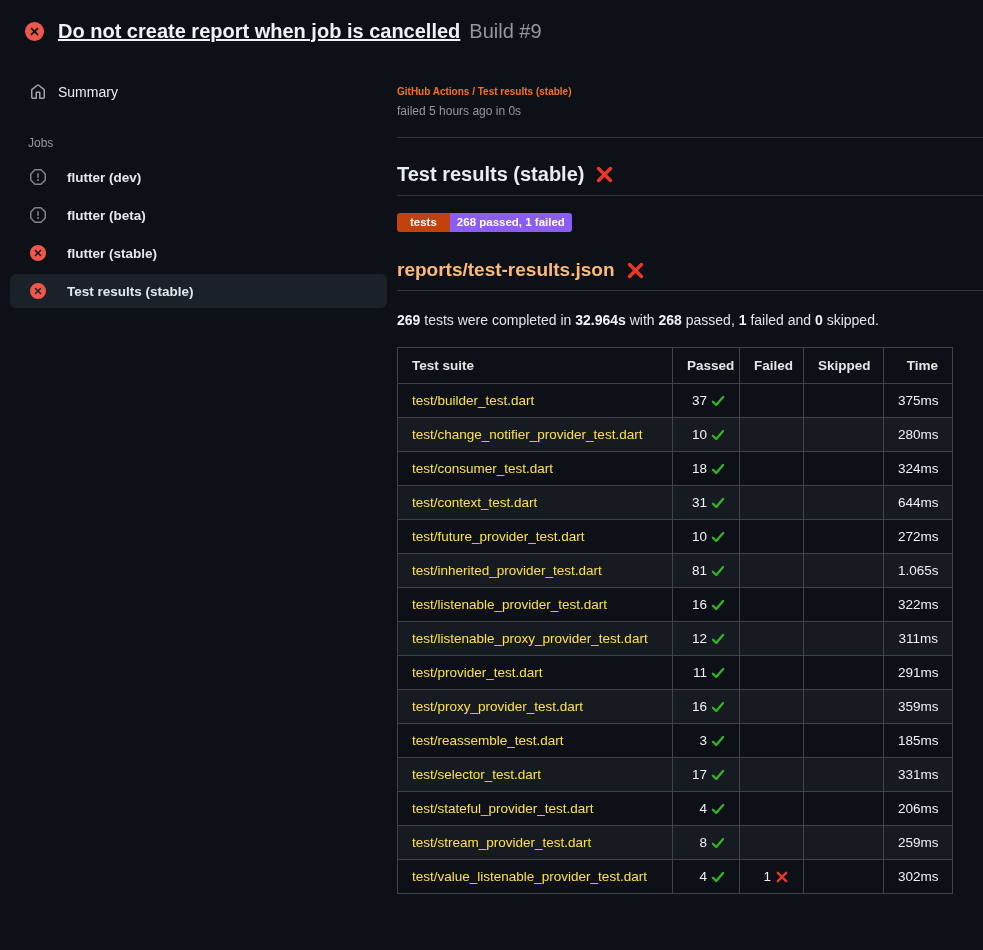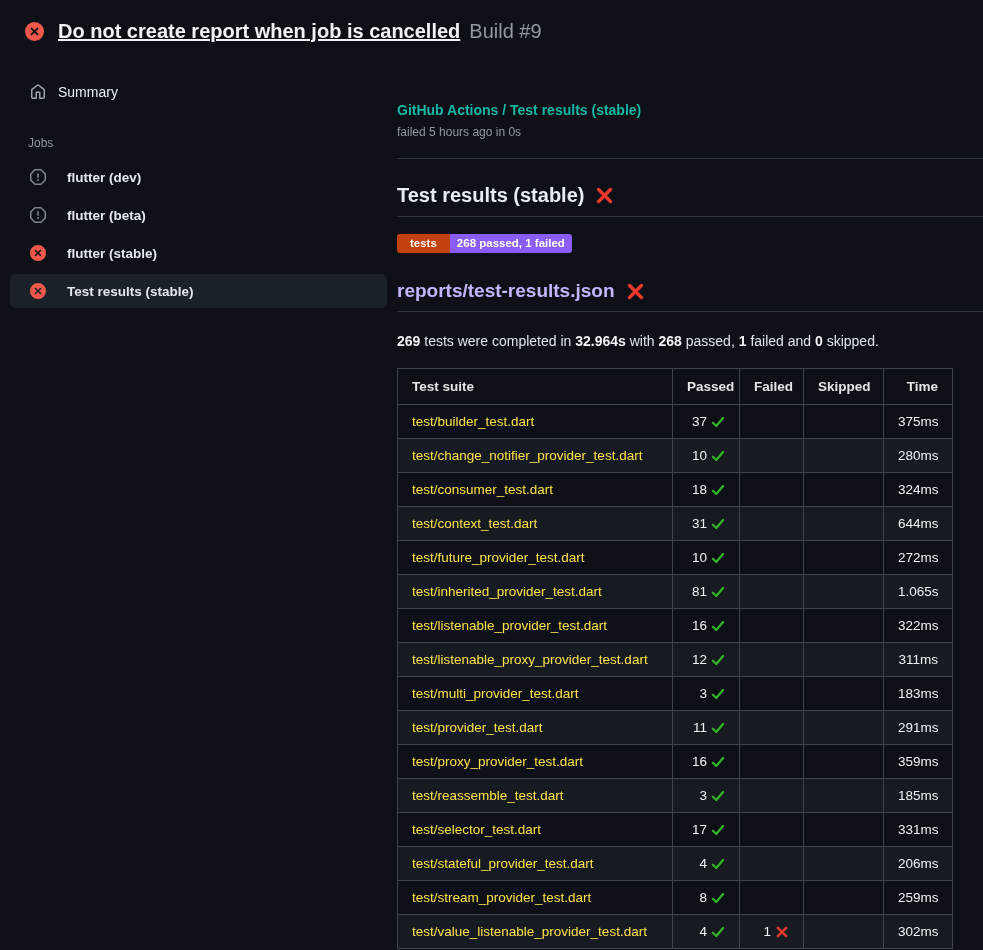--- a/index.html
+++ b/index.html
@@ -22,29 +22,29 @@
     font-size:14px; color:#e6edf3; cursor:pointer; }
   .summary-row svg { width:16px; height:16px; }
   .jobs-label { font-size:12px; color:#9198a1; margin:30px 0 10px 28px; }
   .job-item { display:flex; align-items:center; gap:21px; margin:4px 10px; padding:9px 10px 9px 20px;
     border-radius:6px; font-size:13.5px; font-weight:600; color:#e3e8ee; cursor:pointer; }
   .job-item.selected { background:#1b2129; }
   .job-item .ico { width:16px; height:16px; display:inline-flex; flex:0 0 auto; }
   .job-item .ico svg { width:16px; height:16px; }
 
   
-  .breadcrumb { font-size:14px; font-weight:bold; color:#14b8a6;margin-top:16px; }
+  .breadcrumb { font-size:10px; font-weight:bold; color:#f97316; }
   .status-line { font-size:12px; color:#9198a1; margin-top:7px; }
   .divider { border:none; border-top:1px solid #30363d; margin:0; }
   .div-1 { margin-top:19px; }
 
   .section-h { display:flex; align-items:center; gap:11px; margin-top:25px;
     padding-bottom:9px; border-bottom:1px solid #30363d; }
   .section-h .h-text { font-size:20px; font-weight:bold; color:#e6edf3; }
-  .section-h .h-link { font-size:19px; font-weight:bold; color:#c4b5fd; text-decoration:none; cursor:pointer; }
+  .section-h .h-link { font-size:19px; font-weight:bold; color:#fdba74; text-decoration:none; cursor:pointer; }
   .cross-big { width:19px; height:19px; flex:0 0 auto; }
 
   .badge { display:inline-flex; margin-top:17px; font-size:11.5px; font-weight:600;
     border-radius:3px; overflow:hidden; color:#ffffff; line-height:19px; }
   .badge .b-label { background:#c2410c; padding:0 13px; }
   .badge .b-value { background:#8b5cf6; padding:0 7px; }
 
   .rep-h { margin-top:27px; }
   .summary-p { margin-top:21px; font-size:14px; color:#dfe5eb; }
   .summary-p .b { font-weight:bold; color:#f0f3f6; }
@@ -258,32 +258,20 @@
                 <span class="num-val">12</span>
                 <svg class="mini" viewBox="0 0 16 16">
                   <path stroke="#31b425" stroke-width="2.6" stroke-linecap="round" stroke-linejoin="round" fill="none" d="M2.2 8.8 6 12.6 13.8 3.4"></path>
                 </svg>
               </span></td>
             <td class="num"></td>
             <td class="num"></td>
             <td class="num time">311ms</td>
           </tr>
           <tr>
-            <td class="first"><a class="suite">test/multi_provider_test.dart</a></td>
-            <td class="num"><span class="cellwrap">
-                <span class="num-val">3</span>
-                <svg class="mini" viewBox="0 0 16 16">
-                  <path stroke="#31b425" stroke-width="2.6" stroke-linecap="round" stroke-linejoin="round" fill="none" d="M2.2 8.8 6 12.6 13.8 3.4"></path>
-                </svg>
-              </span></td>
-            <td class="num"></td>
-            <td class="num"></td>
-            <td class="num time">183ms</td>
-          </tr>
-          <tr>
             <td class="first"><a class="suite">test/provider_test.dart</a></td>
             <td class="num"><span class="cellwrap">
                 <span class="num-val">11</span>
                 <svg class="mini" viewBox="0 0 16 16">
                   <path stroke="#31b425" stroke-width="2.6" stroke-linecap="round" stroke-linejoin="round" fill="none" d="M2.2 8.8 6 12.6 13.8 3.4"></path>
                 </svg>
               </span></td>
             <td class="num"></td>
             <td class="num"></td>
             <td class="num time">291ms</td>

